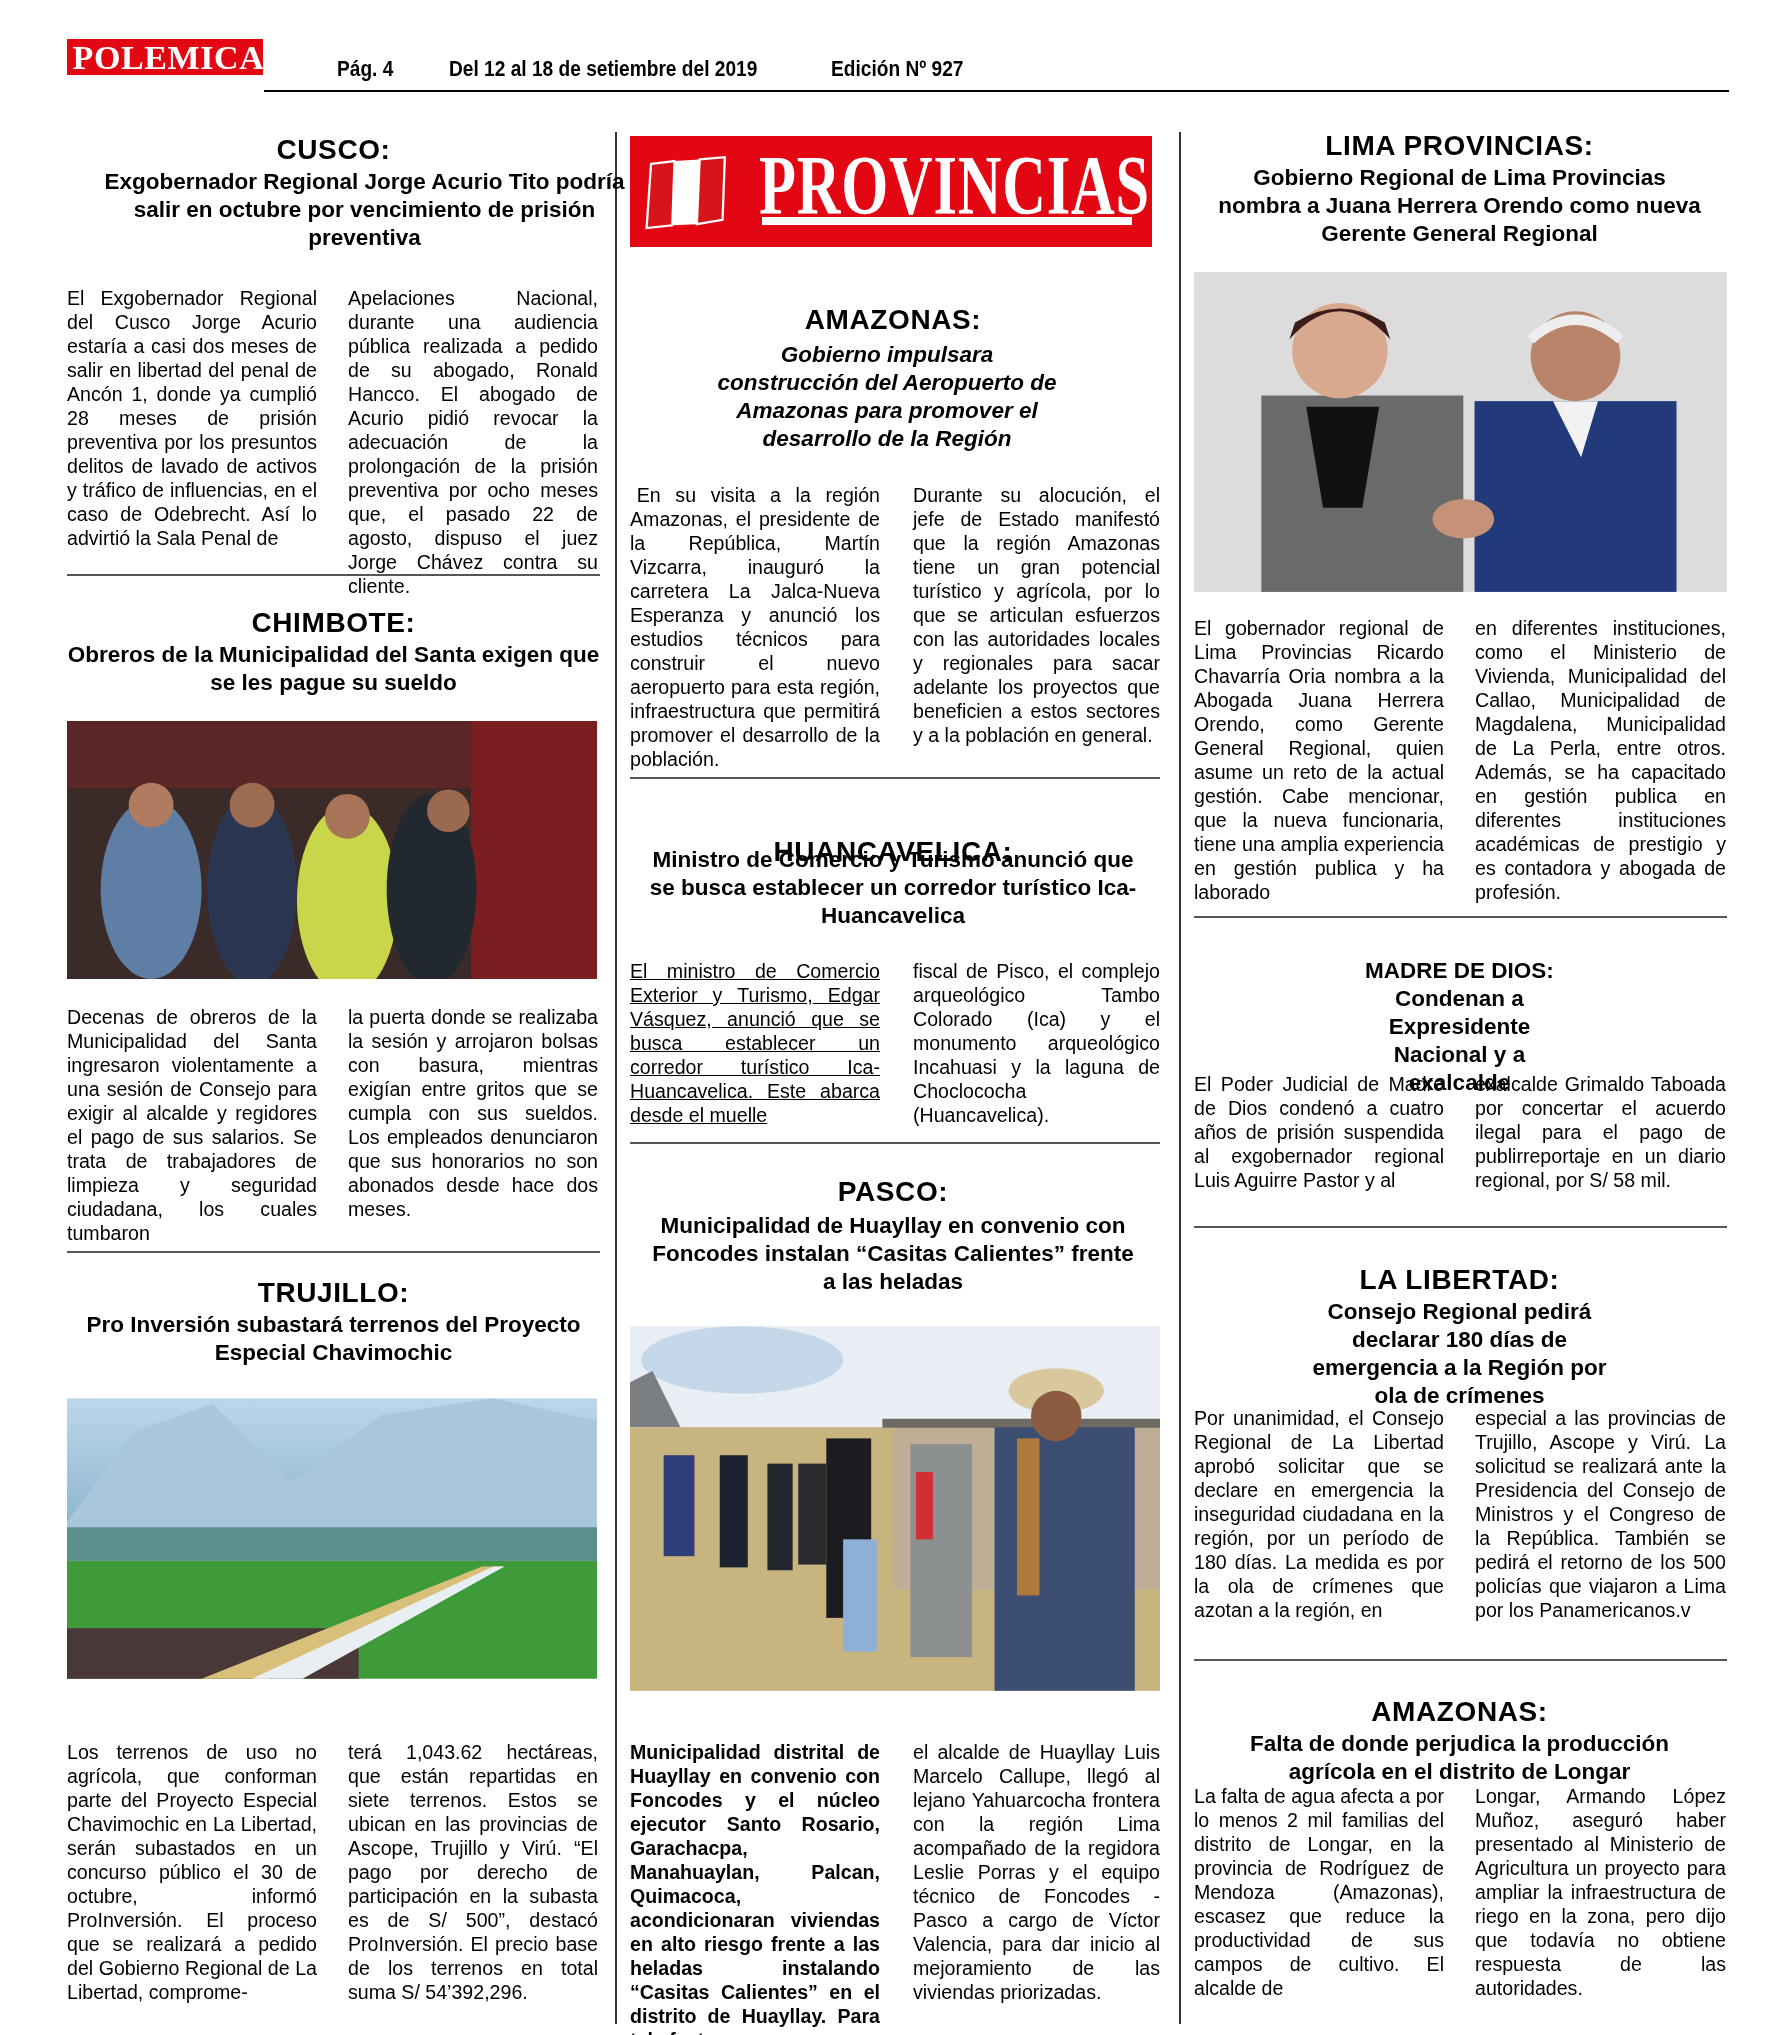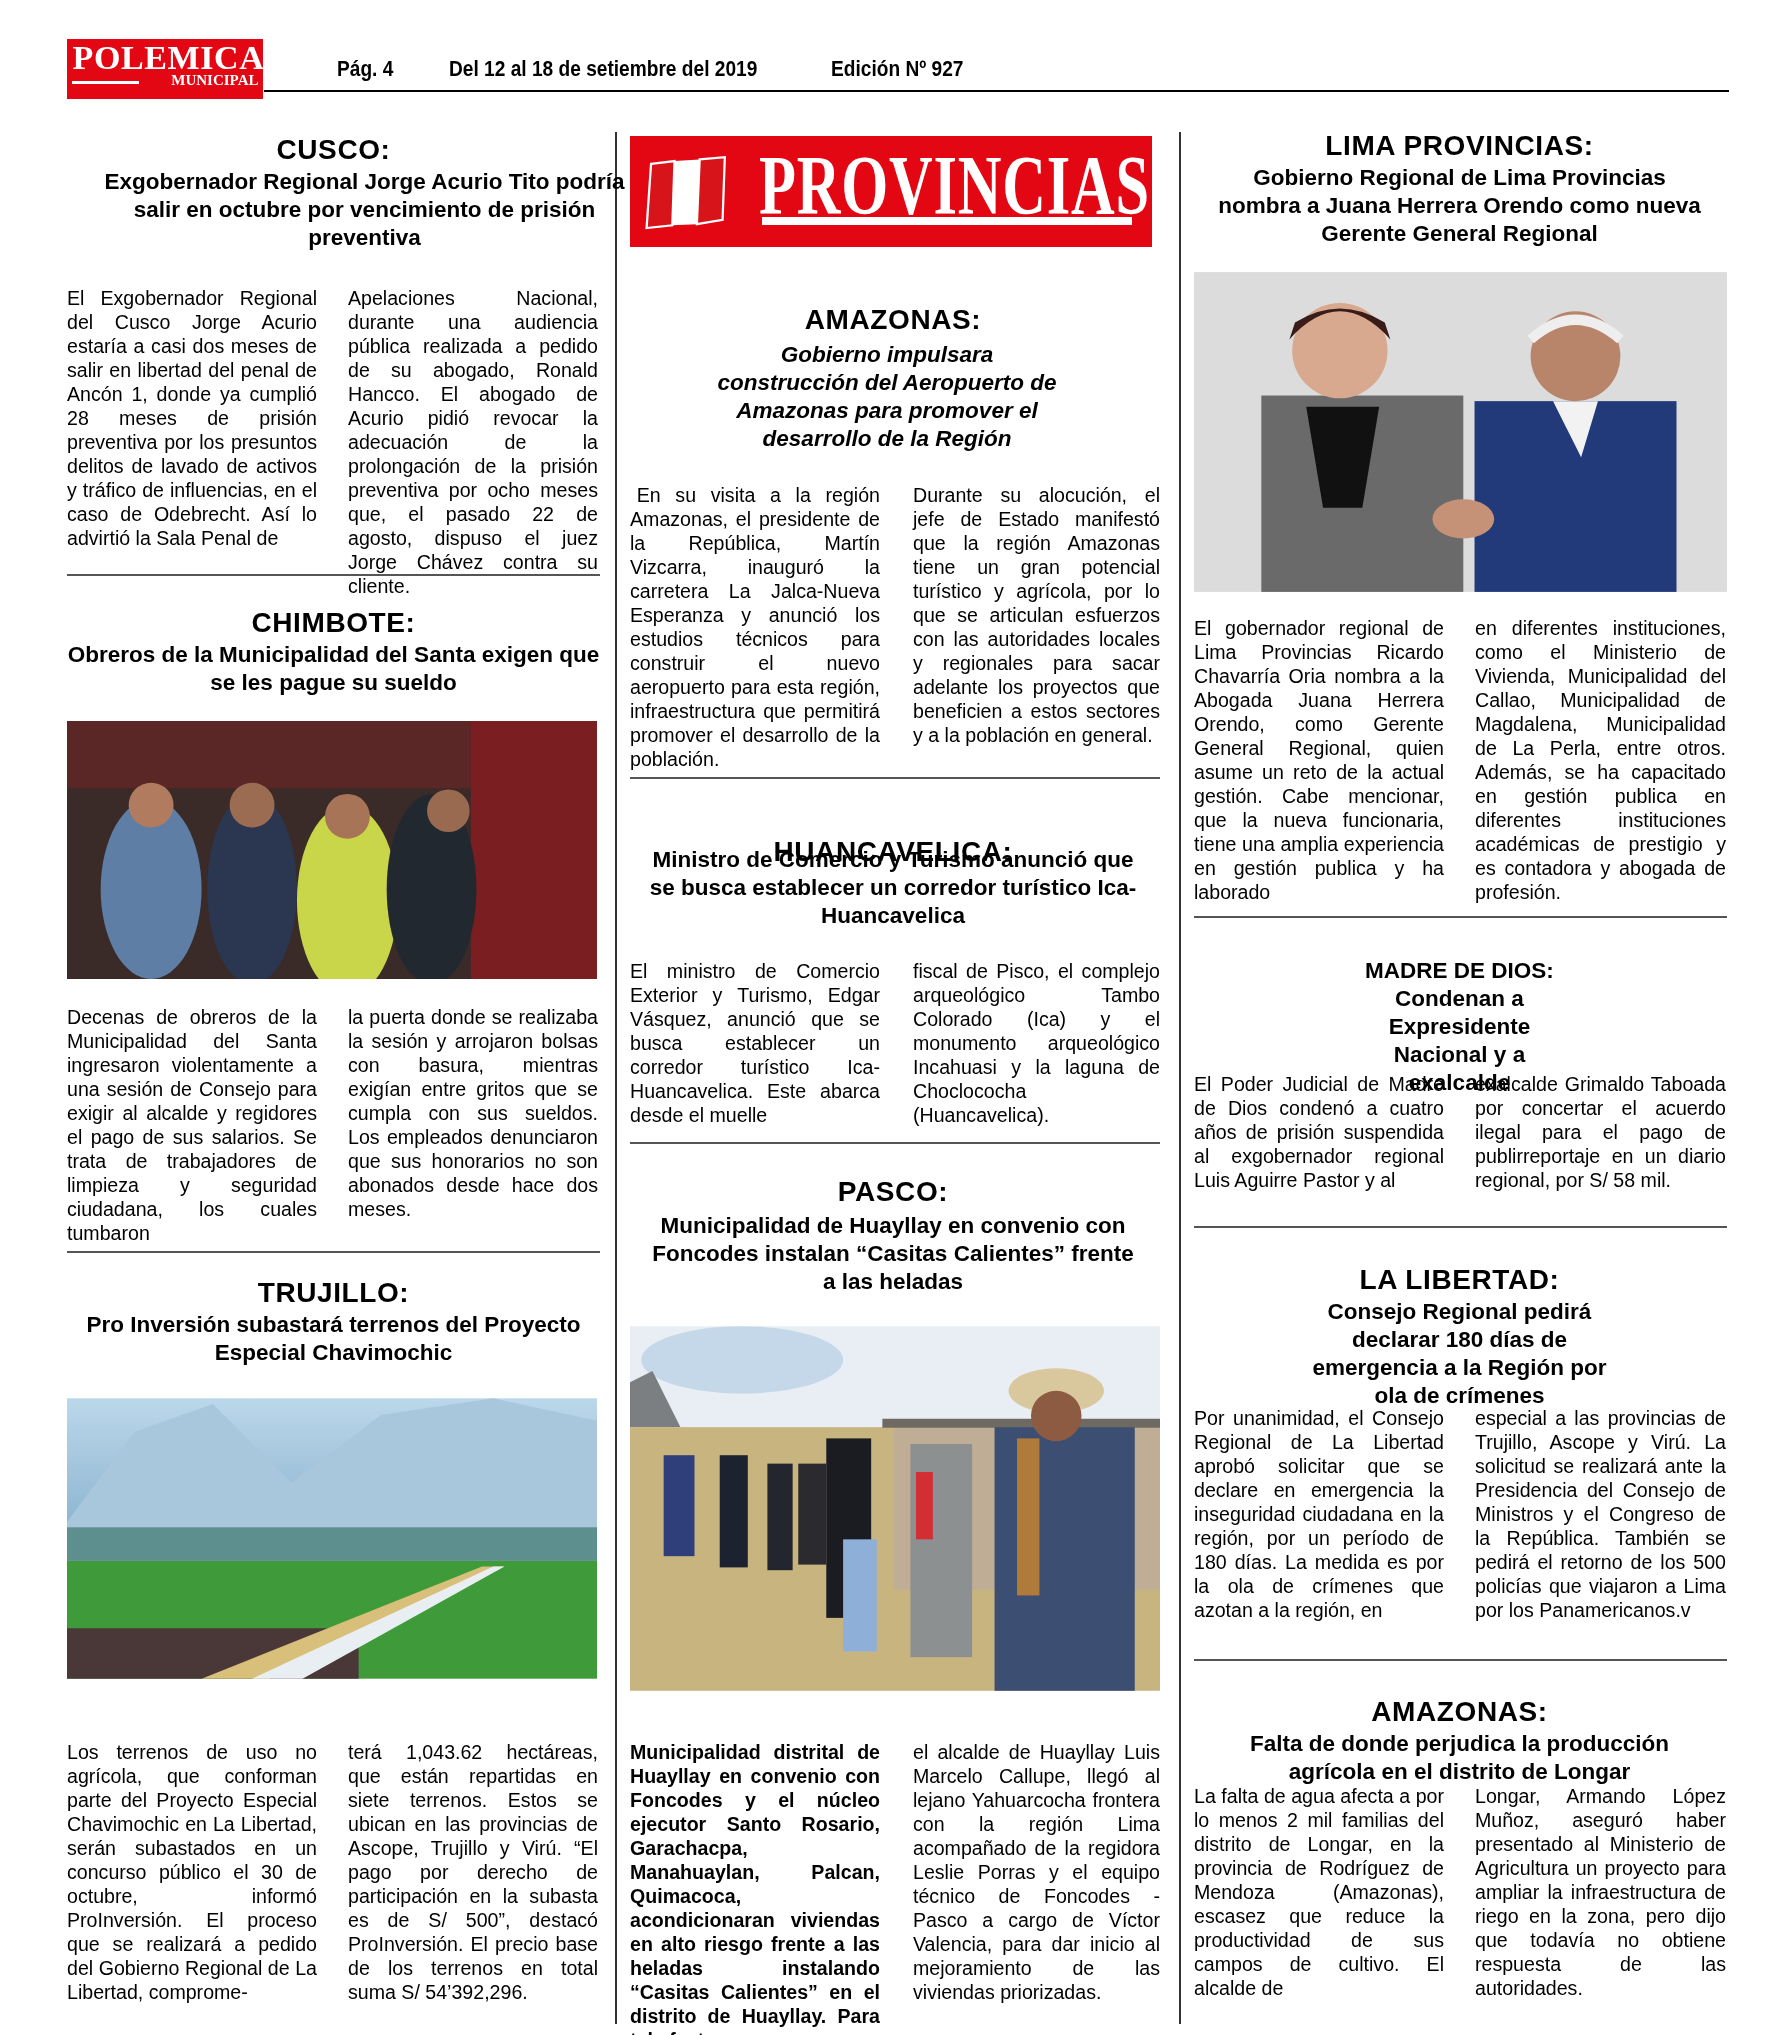--- a/index.html
+++ b/index.html
@@ -1,18 +1,18 @@
 <!DOCTYPE html>
 <html style="font-size:9px"><head>
 <meta charset="utf-8">
 <style>
   html,body{margin:0;padding:0;background:#fff;}
   body{width:1790px;height:2035px;position:relative;overflow:hidden;font-family:"Liberation Sans",sans-serif;color:#000;}
   .abs{position:absolute;}
-  .logo{left:67px;top:39px;width:196px;height:60px;background:#e30613;color:#fff;box-sizing:border-box;}
+  .logo{left:67px;top:39px;width:196px;height:36px;background:#e30613;color:#fff;box-sizing:border-box;}
   .logo .l1{position:absolute;left:5.6px;top:2.2px;font-family:"Liberation Serif",serif;font-weight:bold;font-size:34px;letter-spacing:0.6px;line-height:34px;}
   .logo .l2{position:absolute;right:4.5px;top:34px;font-family:"Liberation Serif",serif;font-weight:bold;font-size:15px;line-height:15.7px;}
   .logo .bar{position:absolute;left:4.5px;top:42px;width:67px;height:3.4px;background:#fff;}
   .hdr-txt{top:55px;font-weight:bold;font-size:22.5px;line-height:28px;transform:scaleX(.85);transform-origin:left;}
   .hrule{left:264px;top:90px;width:1465px;height:2.2px;background:#000;}
   .vrule{width:1.7px;background:#333;}
   .hsep{height:1.7px;background:#555;}
   .region{font-weight:bold;text-align:center;font-size:28px;line-height:39px;letter-spacing:0.6px;}
   .sub{font-weight:bold;text-align:center;font-size:22.5px;line-height:28px;}
   .col{font-size:19.6px;line-height:24px;text-align:justify;}
@@ -98,21 +98,21 @@
 </div>
 
 <div class="abs region" style="left:629px;top:300px;width:528px;">AMAZONAS:</div>
 <div class="abs sub" style="left:623px;top:341px;width:528px;padding:0 84px;box-sizing:border-box;font-style:italic;">Gobierno impulsara construcción del Aeropuerto de Amazonas para promover el desarrollo de la Región</div>
 <div class="abs col" style="left:630px;top:483px;width:250px;text-indent:6.7px;">En su visita a la región Amazonas, el presidente de la República, Martín Vizcarra, inauguró la carretera La Jalca-Nueva Esperanza y anunció los estudios técnicos para construir el nuevo aeropuerto para esta región, infraestructura que permitirá promover el desarrollo de la población.</div>
 <div class="abs col" style="left:913px;top:483px;width:247px;">Durante su alocución, el jefe de Estado manifestó que la región Amazonas tiene un gran potencial turístico y agrícola, por lo que se articulan esfuerzos con las autoridades locales y regionales para sacar adelante los proyectos que beneficien a estos sectores y a la población en general.</div>
 <div class="abs hsep" style="left:630px;top:777px;width:530px;"></div>
 
 <div class="abs region" style="left:629px;top:807px;width:528px;margin-top:25px;">HUANCAVELICA:</div>
 <div class="abs sub" style="left:629px;top:846px;width:528px;padding:0 11.2px;box-sizing:border-box;">Ministro de Comercio y Turismo anunció que se busca establecer un corredor turístico Ica-Huancavelica</div>
-<div class="abs col" style="left:630px;top:959px;width:250px;">El ministro de Comercio Exterior y Turismo, Edgar Vásquez, anunció que se busca establecer un corredor turístico Ica-Huancavelica. Este abarca desde el muelle</div>
+<div class="abs col" style="left:630px;top:959px;width:250px;text-decoration:underline;">El ministro de Comercio Exterior y Turismo, Edgar Vásquez, anunció que se busca establecer un corredor turístico Ica-Huancavelica. Este abarca desde el muelle</div>
 <div class="abs col" style="left:913px;top:959px;width:247px;">fiscal de Pisco, el complejo arqueológico Tambo Colorado (Ica) y el monumento arqueológico Incahuasi y la laguna de Choclococha (Huancavelica).</div>
 <div class="abs hsep" style="left:630px;top:1142px;width:530px;"></div>
 
 <div class="abs region" style="left:629px;top:1172px;width:528px;">PASCO:</div>
 <div class="abs sub" style="left:629px;top:1212px;width:528px;padding:0 17px;box-sizing:border-box;">Municipalidad de Huayllay en convenio con Foncodes instalan “Casitas Calientes” frente a las heladas</div>
 <div class="abs photo" style="left:630px;top:1326px;width:530px;height:365px;">
   <svg width="530" height="365" viewBox="0 0 945 650">
     <rect width="945" height="260" fill="#e9eef4"></rect>
     <ellipse cx="200" cy="60" rx="180" ry="60" fill="#c5d8ea"></ellipse>
     <polygon points="0,100 40,80 90,180 0,180" fill="#7c7f82"></polygon>

